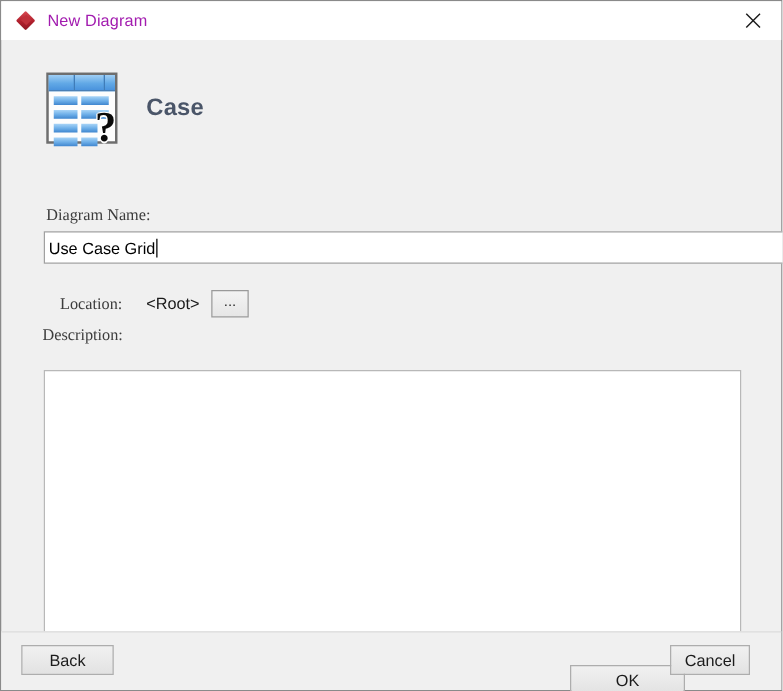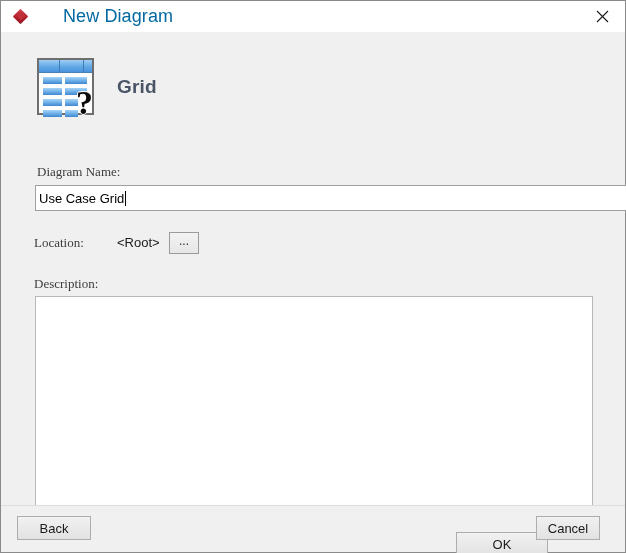--- a/index.html
+++ b/index.html
@@ -53,24 +53,23 @@
   .title-icon .diamond-inner {
     position: absolute;
     left: 4.5px;
     top: 4.5px;
     width: 6px;
     height: 6px;
     background: #c0303a;
     transform: rotate(45deg);
   }
   .title-text {
-    font-size: 18px;
-    color: #0369a1;
+    font-size: 13px;
+    color: #a21caf;
     letter-spacing: 0.1px;
-    margin-left: 25px;
   }
   .close-btn {
     position: absolute;
     right: 0;
     top: 0;
     width: 45px;
     height: 30px;
     display: flex;
     align-items: center;
     justify-content: center;
@@ -158,22 +157,22 @@
   }
 
   
   .field-label {
     position: absolute;
     font-size: 13px;
     color: #3c3c3c;
     font-family: Liberation Serif, serif;
   }
   #lbl-name  { left: 36px; top: 132px; }
-  #lbl-loc   { left: 33px; top: 203px; }
-  #lbl-desc  { left: 33px; top: 244px; }
+  #lbl-loc   { left: 47px; top: 203px; }
+  #lbl-desc  { left: 33px; top: 228px; }
 
   .text-input {
     position: absolute;
     left: 34px;
     top: 153px;
     width: 622px;
     height: 22px;
     box-sizing: border-box;
     border: 1px solid #a0a0a0;
     background: #ffffff;
@@ -296,21 +295,21 @@
               <div class="gi-bar a"></div>
               <div class="gi-bar b-short"></div>
             </div>
           <div class="gi-row">
               <div class="gi-bar a"></div>
               <div class="gi-bar b-short"></div>
             </div>
         </div>
         <div class="gi-qmark">?</div>
       </div>
-      <div class="header-title">Grid</div>
+      <div class="header-title">Case</div>
     </div>
 
     <div class="field-label" id="lbl-name">Diagram Name:</div>
     <div class="text-input">
       <span>Use Case Grid</span>
         <span class="caret"></span>
     </div>
 
     <div class="field-label" id="lbl-loc">Location:</div>
     <div class="loc-value">&lt;Root&gt;</div>

